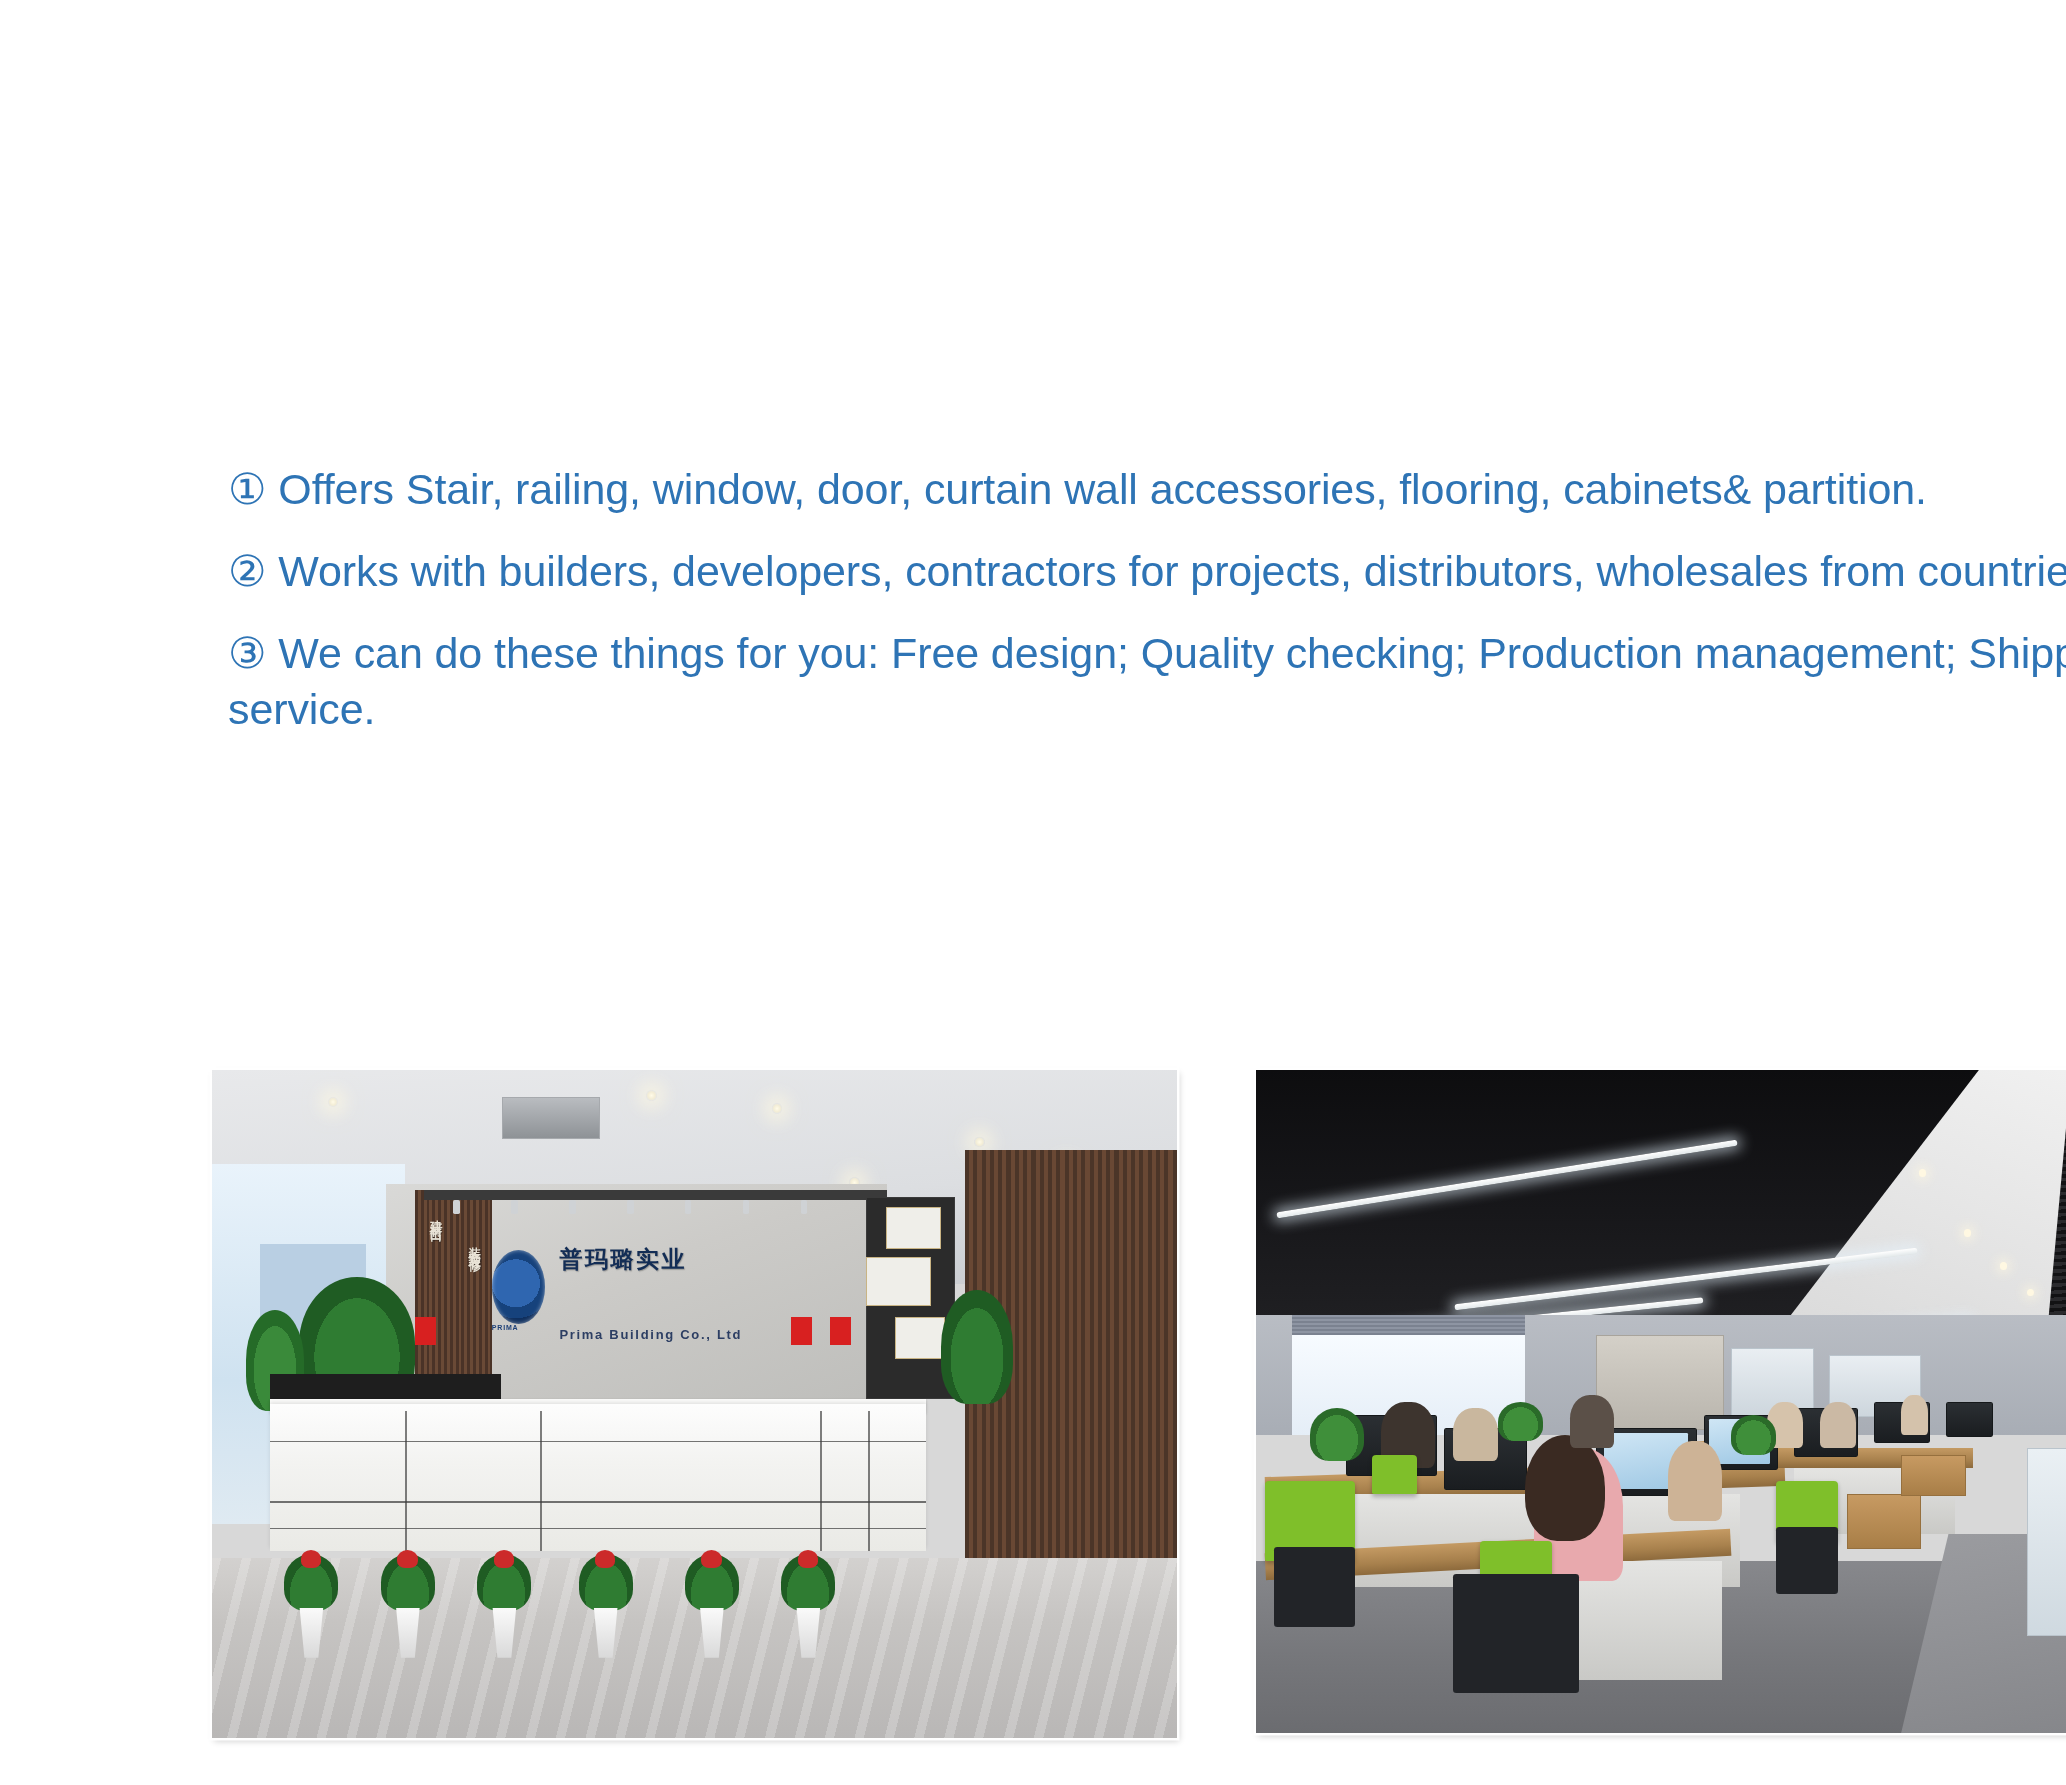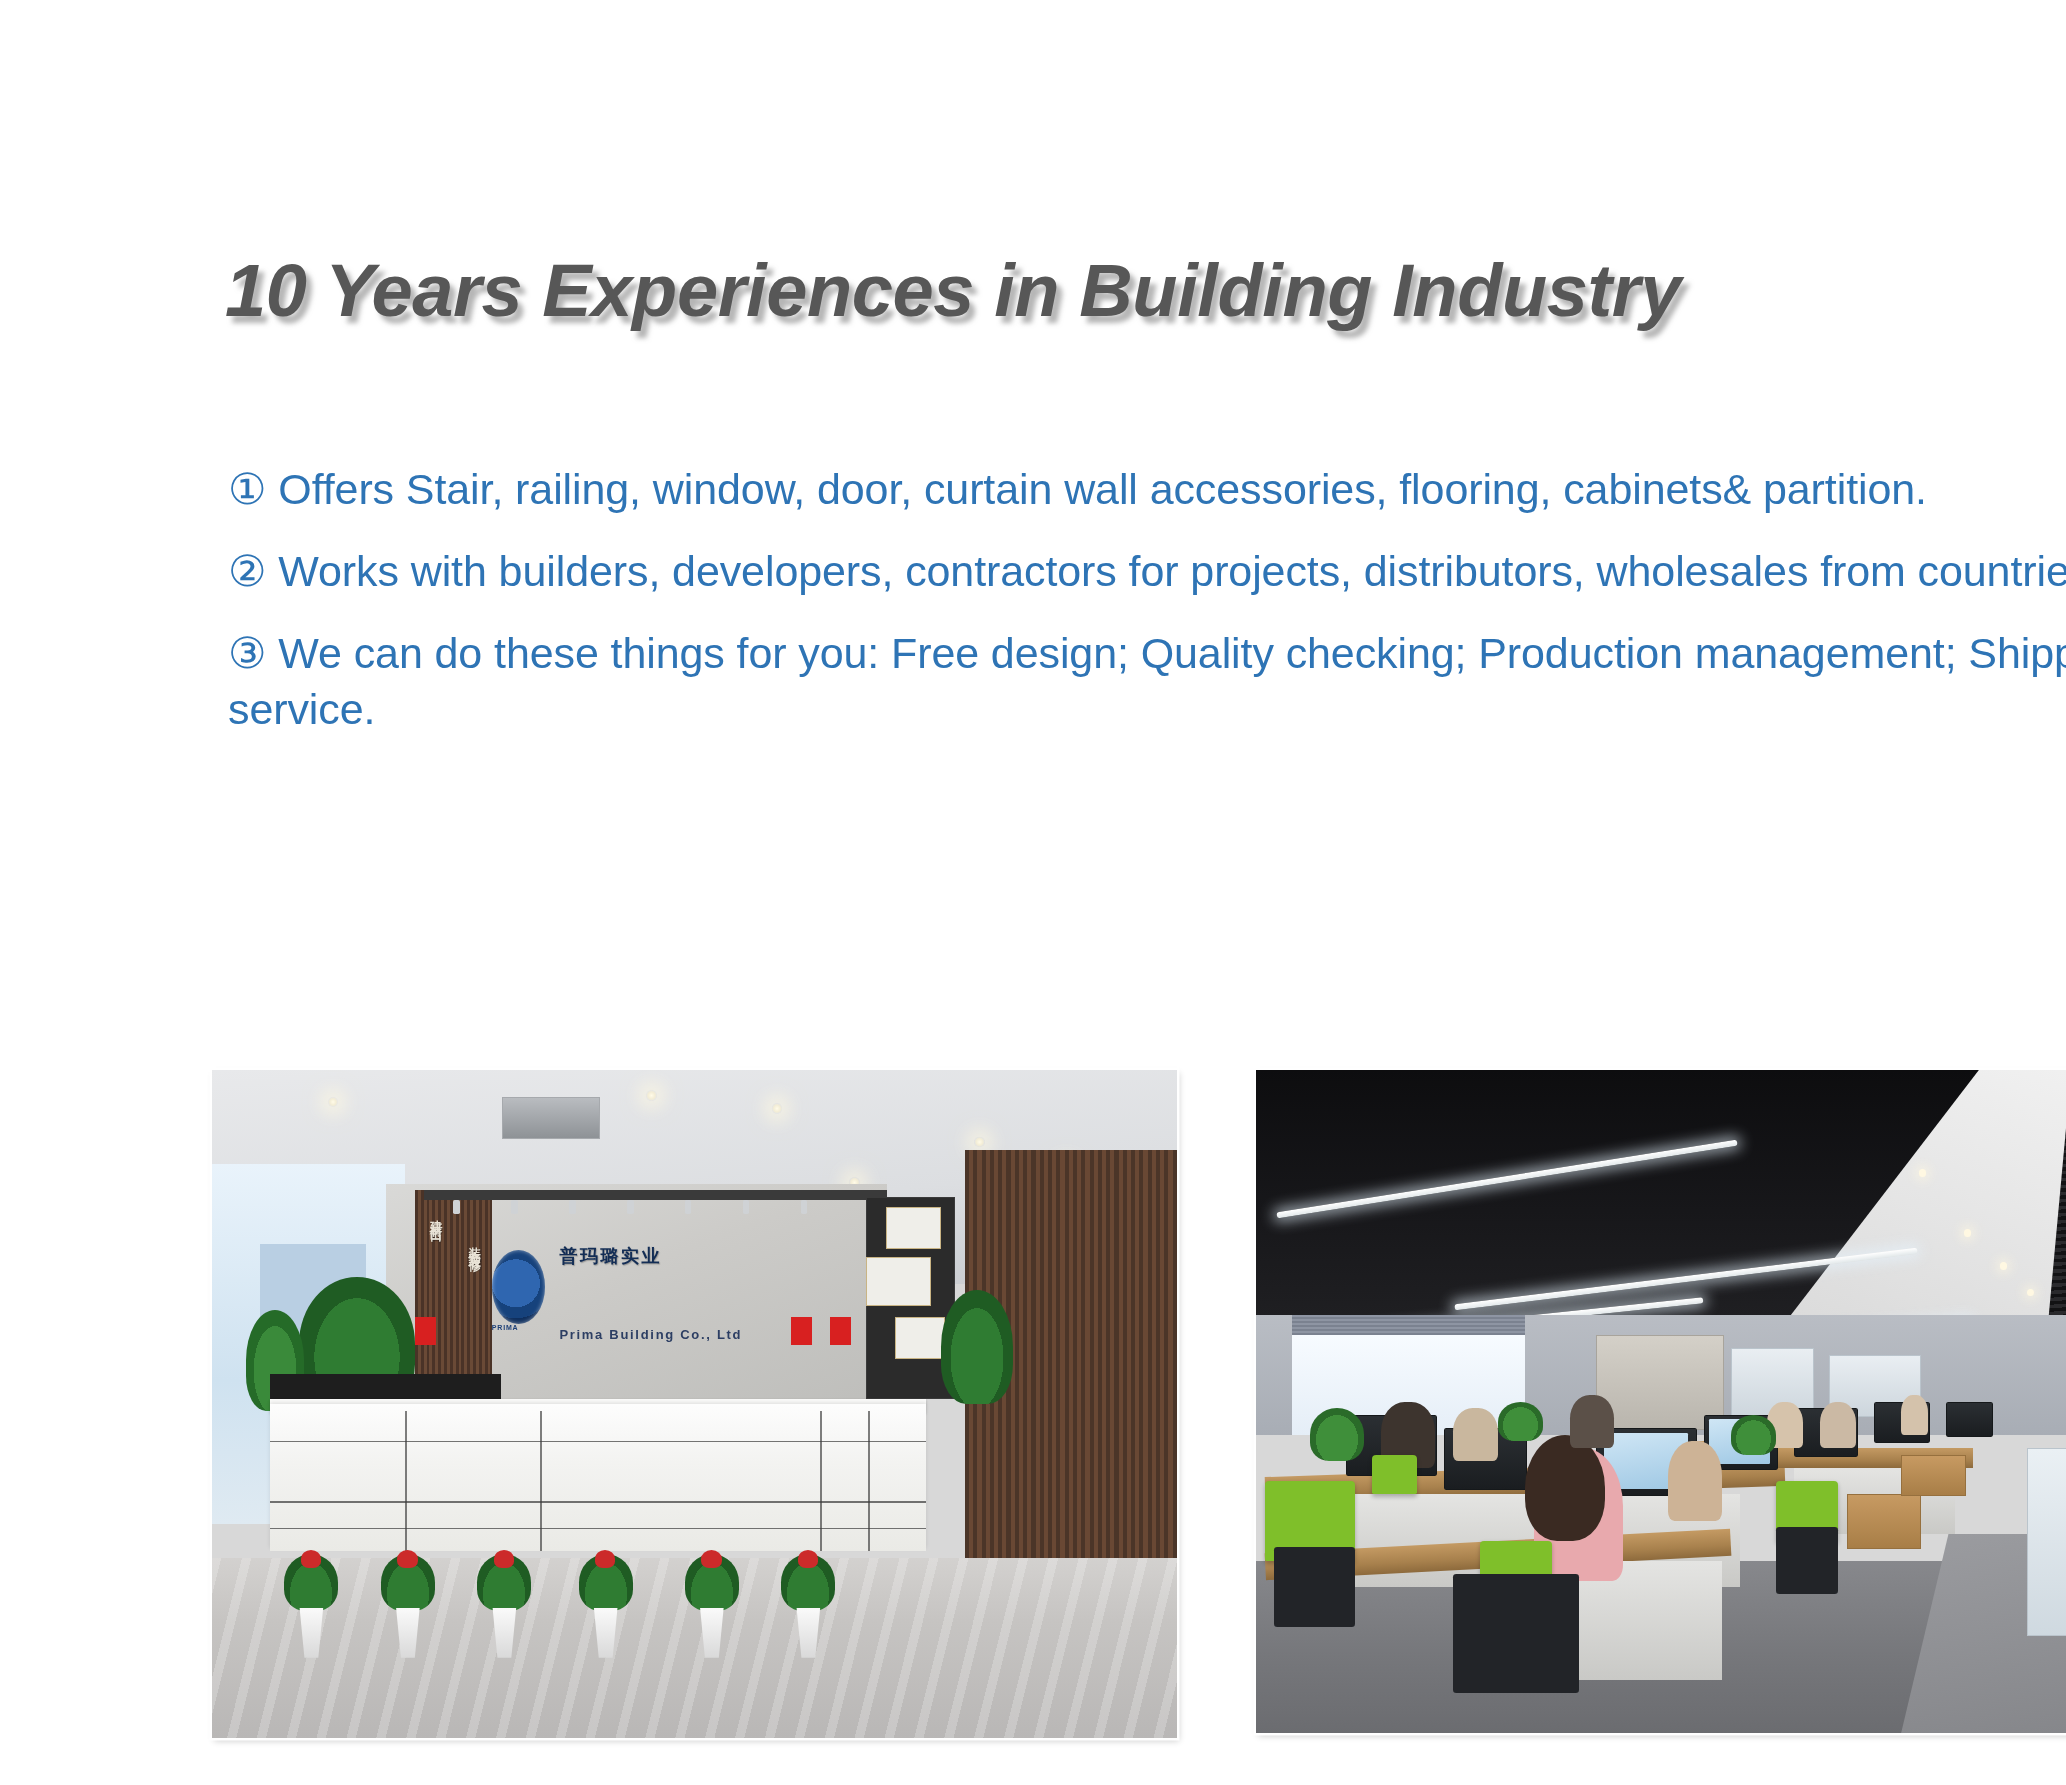--- a/index.html
+++ b/index.html
@@ -131,21 +131,21 @@
     border-radius: 1.7px; top: 19.5%;
   }
   .lobby-logo-mark {
     position: absolute; left: 29%; top: 27%; width: 5.5%; height: 11%;
     border-radius: 50%;
     background: radial-gradient(circle at 45% 45%, #2f66b0 0 48%, #16427c 48% 70%, #0f2f5e 70% 100%);
     box-shadow: inset 0 0 4.1px rgba(255,255,255,0.5);
   }
   .lobby-logo-cn {
     position: absolute; left: 36%; top: 26%;
-    color: #132d55; font-size: 18px; font-weight: 700; letter-spacing: 2.5px;
+    color: #132d55; font-size: 23px; font-weight: 700; letter-spacing: 2.5px;
     font-family: "DejaVu Sans", sans-serif;
     text-shadow: 0.8px 1.2px 1.2px rgba(0,0,0,0.28);
   }
   .lobby-logo-en {
     position: absolute; left: 36%; top: 38.5%;
     color: #2c3e63; font-size: 13px; font-weight: 700; letter-spacing: 1.7px;
     font-family: "Liberation Sans", sans-serif;
   }
   .lobby-prima-small {
     position: absolute; left: 29%; top: 38%;
@@ -311,23 +311,20 @@
   .off-partition {
     position: absolute; background: linear-gradient(180deg,#e9eef2,#cdd6dd);
     border: 0.8px solid #bac4cc;
   }
 </style>
 </head>
 <body>
 
 <div class="slide">
 
-  <div class="title-block">
-    <h1 class="slide-title">10 Years Experiences in Building Industry</h1>
-  </div>
 
   <div class="body-block">
 
     <p class="bullet">
       <span class="marker">①</span>
       <span class="btext">Offers Stair, railing, window, door, curtain wall accessories, flooring, cabinets&amp; partition.</span>
     </p>
 
     <p class="bullet">
       <span class="marker">②</span>

